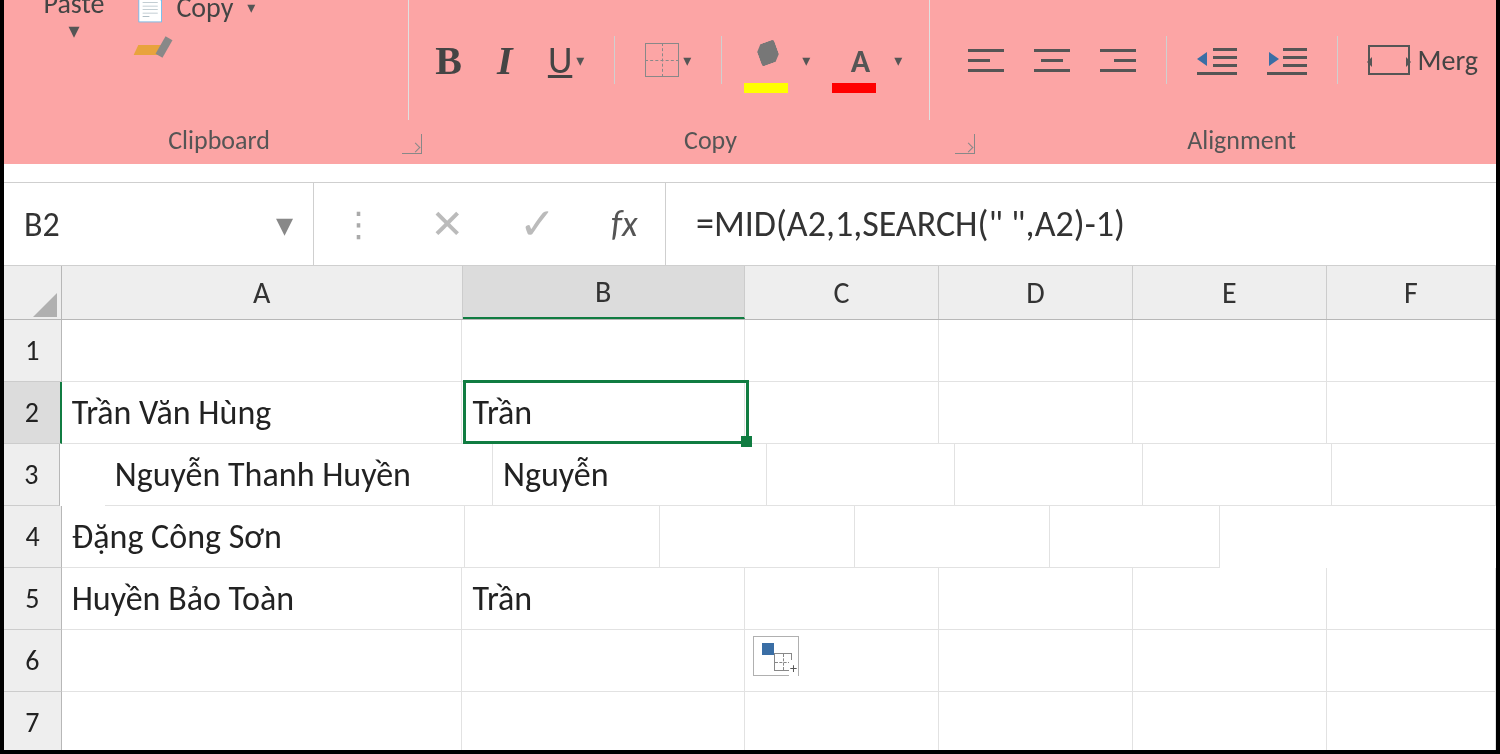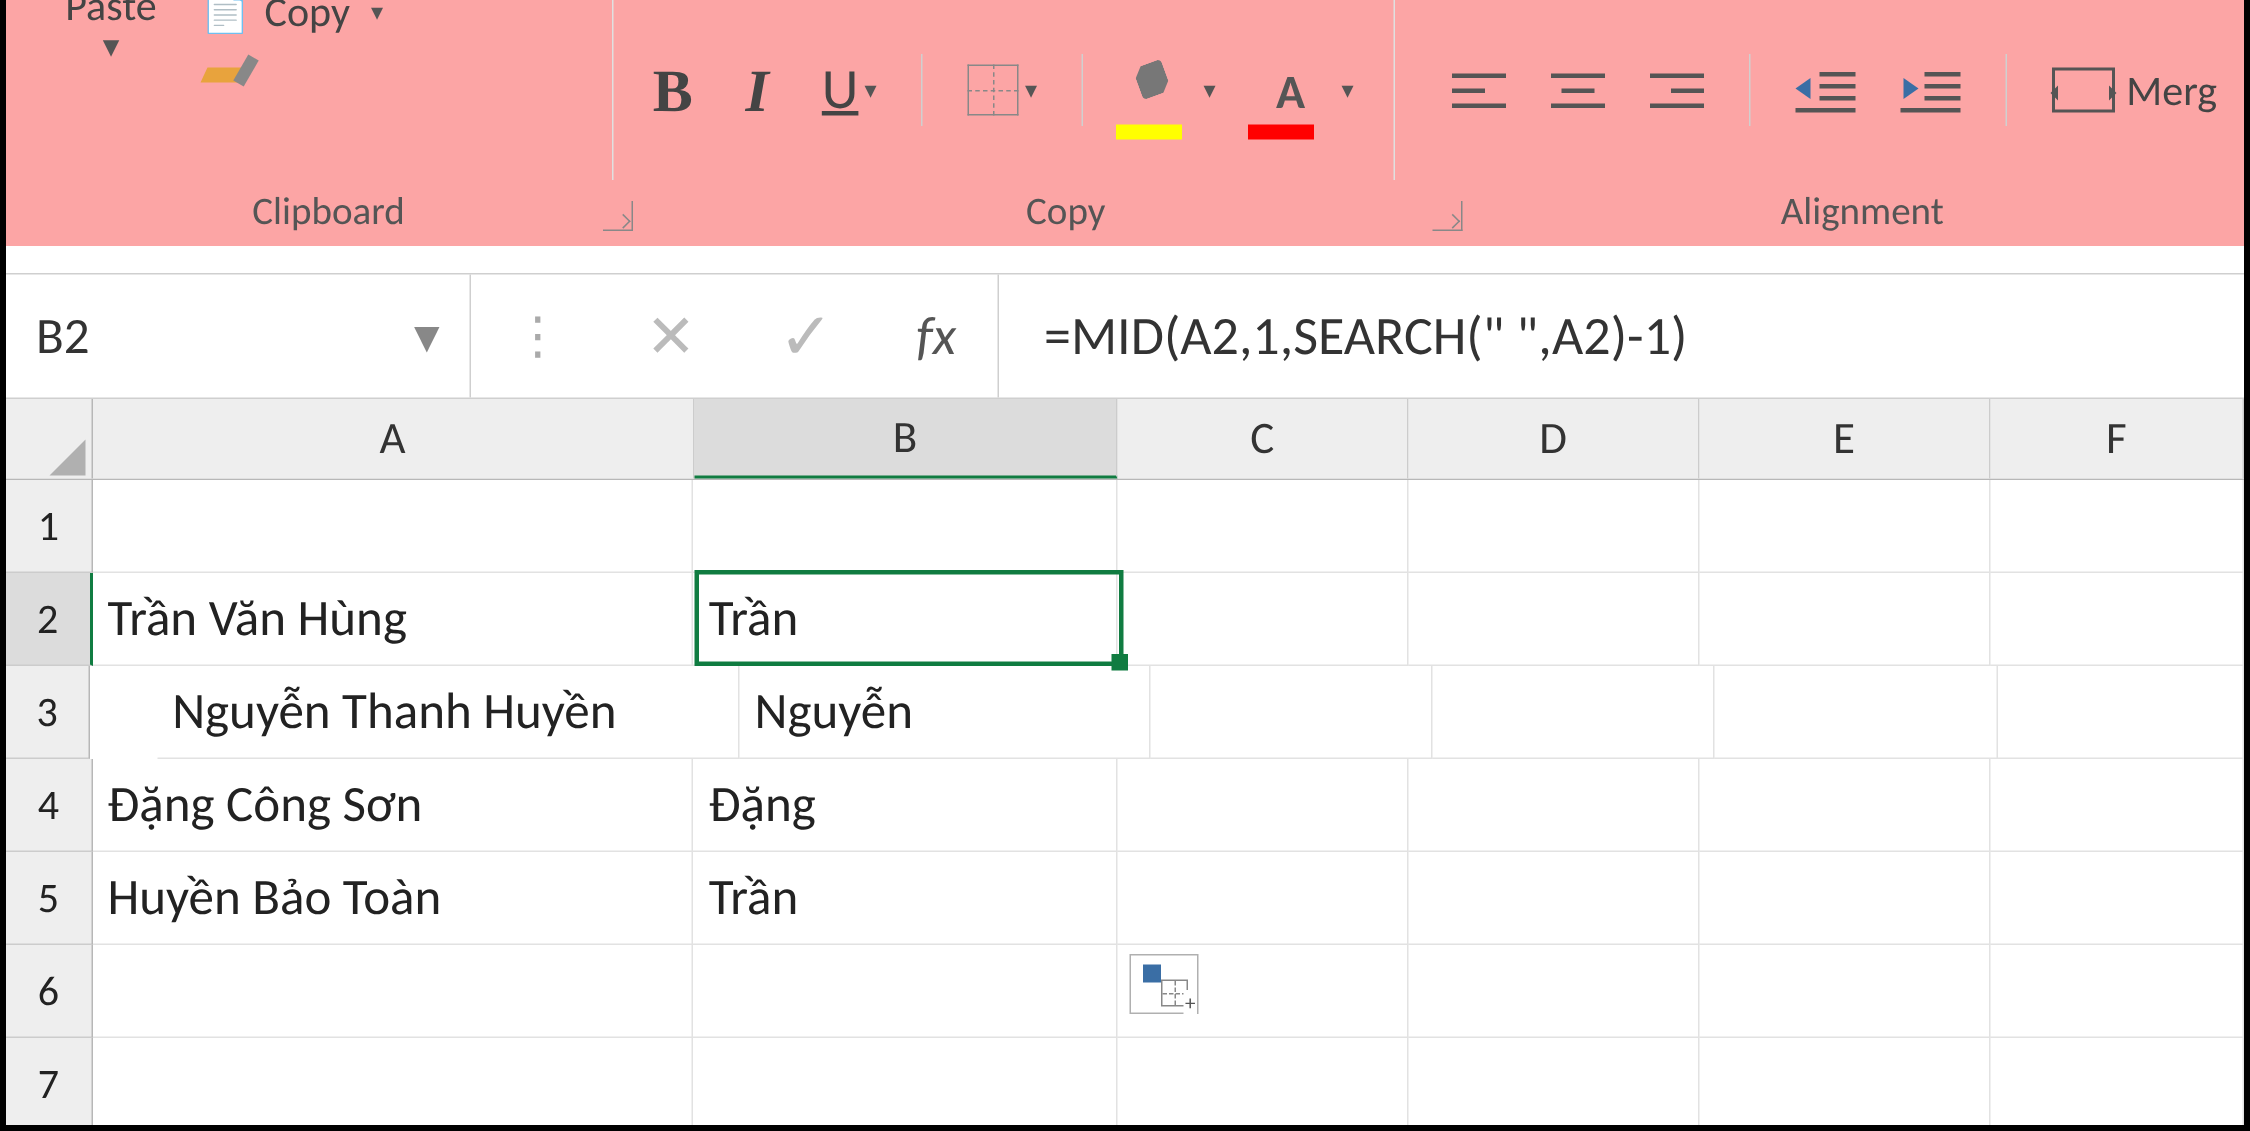--- a/index.html
+++ b/index.html
@@ -359,21 +359,20 @@
         <div class="cell colA" style="width: 403px; margin-left: 45px;">Nguyễn Thanh Huyền</div>
         <div class="cell colB" style="width: 284px;">Nguyễn</div>
         <div class="cell colC" style="width: 195px;"></div>
         <div class="cell colD" style="width: 195px;"></div>
         <div class="cell colE" style="width: 195px;"></div>
         <div class="cell colF" style="width: 170px;"></div>
       </div>
       <div class="row">
         <div class="rowh">4</div>
         <div class="cell colA" style="width: 403px;">Đặng Công Sơn</div>
-        <div class="cell colB" style="width: 284px;">Đặng</div>
         <div class="cell colC" style="width: 195px;"></div>
         <div class="cell colD" style="width: 195px;"></div>
         <div class="cell colE" style="width: 195px;"></div>
         <div class="cell colF" style="width: 170px;"></div>
       </div>
       <div class="row">
         <div class="rowh">5</div>
         <div class="cell colA" style="width: 403px;">Huyền Bảo Toàn</div>
         <div class="cell colB" style="width: 284px;">Trần</div>
         <div class="cell colC" style="width: 195px;"></div>

